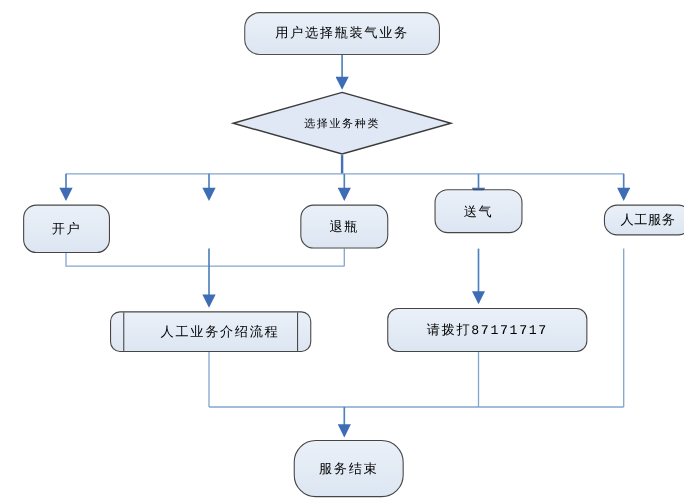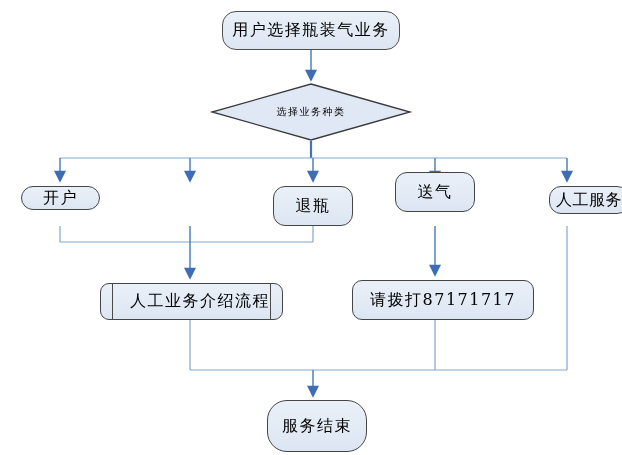--- a/index.html
+++ b/index.html
@@ -8,21 +8,21 @@
     font-family:"DejaVu Serif","Liberation Serif",serif;color:#000;
   }
   #wires{position:absolute;left:0;top:0;width:622px;height:455px;}
   .ln{stroke:#85a5cf;stroke-width:1.2;fill:none;}
   .ln-strong{stroke:#4f81bd;stroke-width:1.5;fill:none;}
   .stem{stroke:#4472b8;stroke-width:2.2;fill:none;}
   .node{
     position:absolute;display:flex;align-items:center;justify-content:center;
     background:linear-gradient(180deg,#eaf0f8 0%,#dce6f2 100%);
     border:1.4px solid #454545;box-sizing:border-box;
-    font-size:16px;letter-spacing:1.5px;text-align:center;
+    font-size:12px;letter-spacing:1.5px;text-align:center;font-family:Liberation Mono, monospace;
   }
   .rounded{border-radius:12px;}
   .start{border-radius:14px;border-color:#4f4f4f;}
   .terminator{border-radius:20px;}
   .prebars{border-radius:9px;padding-left:17px;}
   .prebars::before,.prebars::after{
     content:"";position:absolute;top:0;bottom:0;width:1.2px;background:#4a4a4a;
   }
   .prebars::before{left:11px;}
   .prebars::after{right:11px;}
@@ -76,21 +76,21 @@
   </svg>
 
   <div class="node start" style="left:222px;top:11px;width:178px;height:39px;">
     <span class="lbl">用户选择瓶装气业务</span>
   </div>
 
   <div class="diamond-label">
     <span class="lbl">选择业务种类</span>
   </div>
 
-  <div class="node rounded" style="left:21px;top:186px;width:79px;height:24px;">
+  <div class="node rounded" style="left:21px;top:186px;width:79px;height:44px;">
     <span class="lbl">开户</span>
   </div>
   <div class="node rounded" style="left:273px;top:186px;width:80px;height:40px;">
     <span class="lbl">退瓶</span>
   </div>
   <div class="node rounded" style="left:395px;top:172px;width:80px;height:40px;">
     <span class="lbl">送气</span>
   </div>
   <div class="node rounded" style="left:549px;top:186px;width:80px;height:28px;letter-spacing:0.5px;">
     <span class="lbl">人工服务</span>

